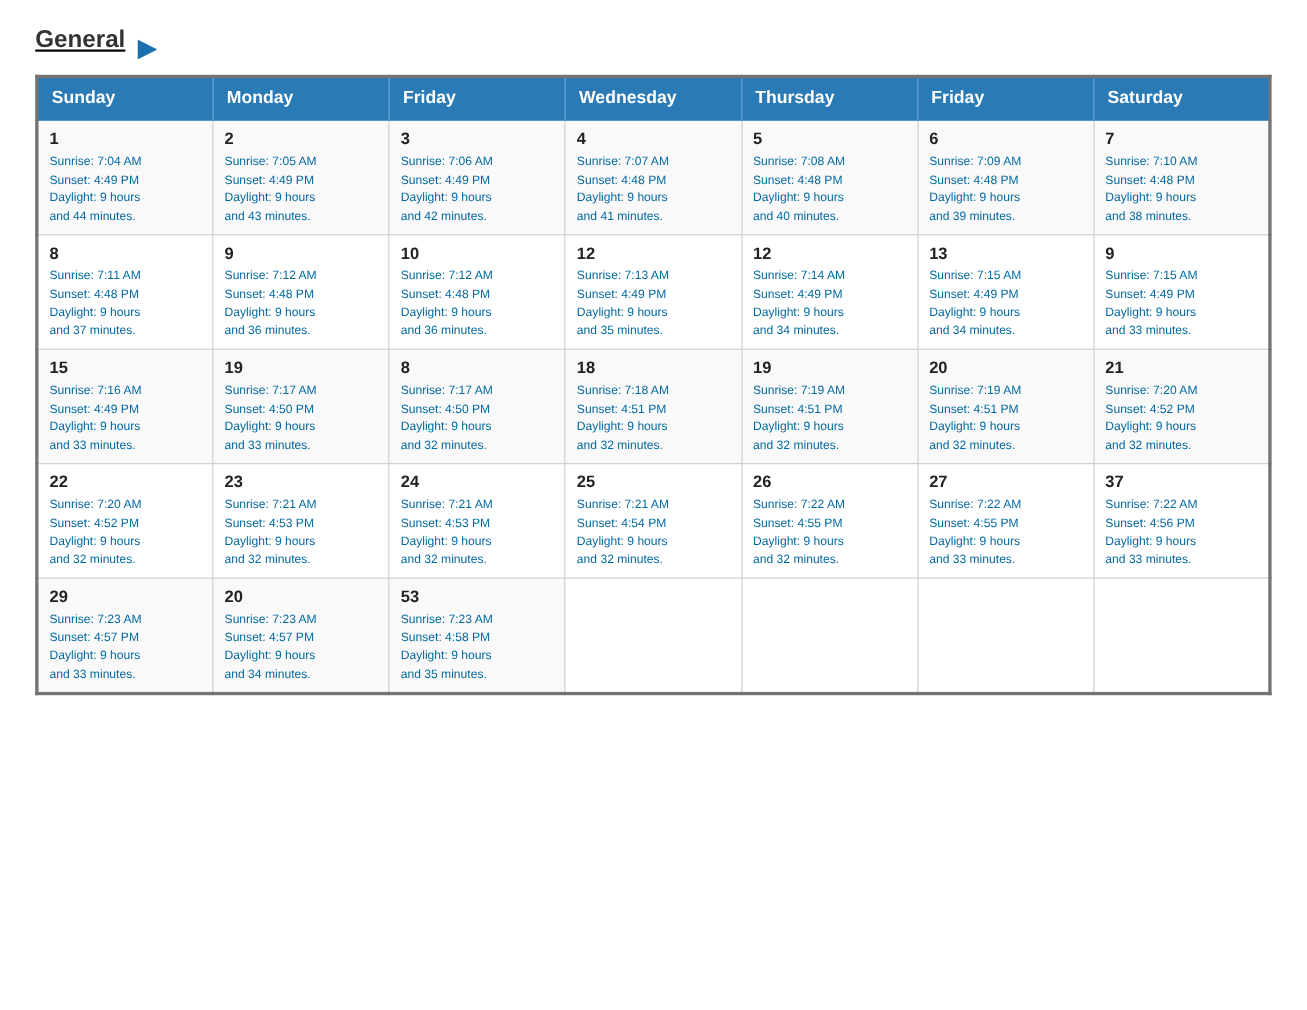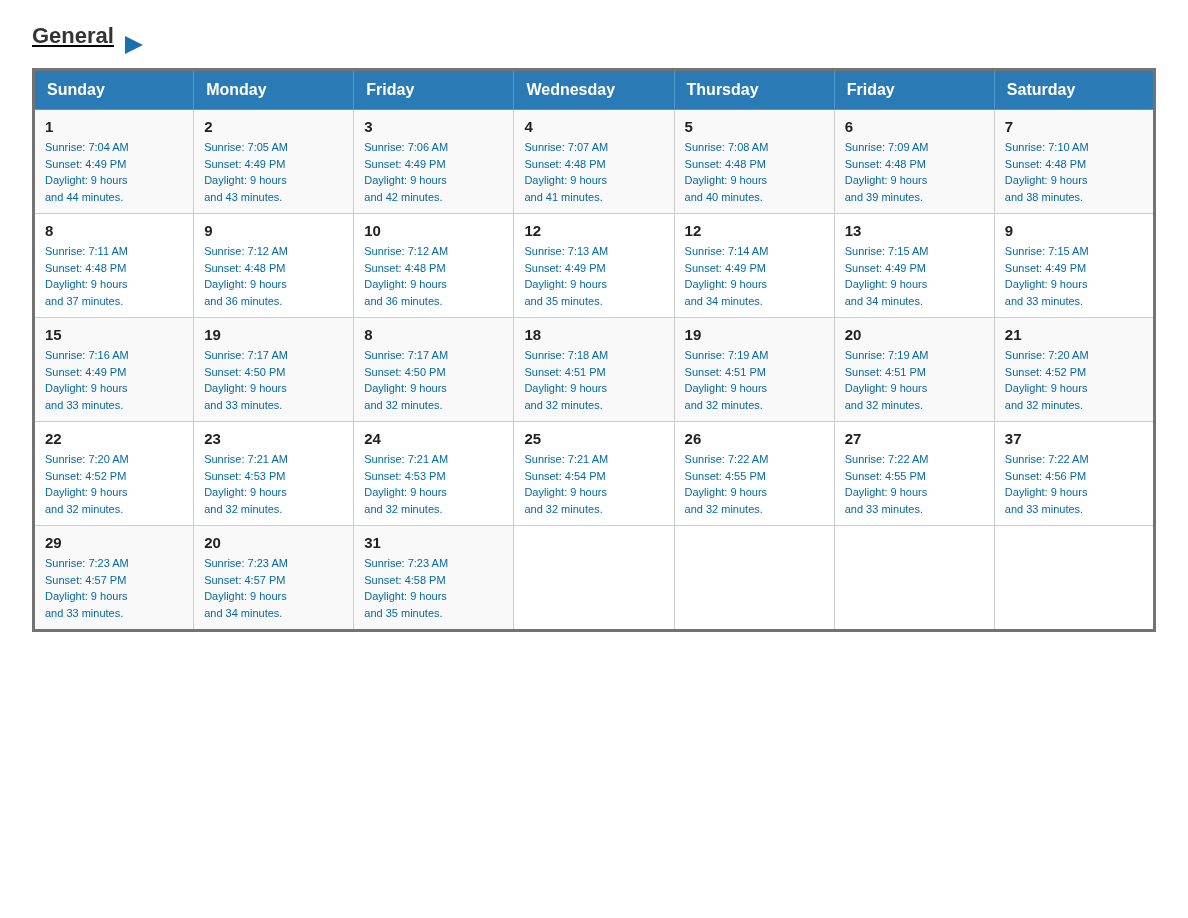--- a/index.html
+++ b/index.html
@@ -406,21 +406,21 @@
         <td>
         <span class="day-number">20</span>
         <div class="day-info">
           Sunrise: 7:23 AM<br>
           Sunset: 4:57 PM<br>
           Daylight: 9 hours<br>
           and 34 minutes.
         </div>
       </td>
         <td>
-        <span class="day-number">31</span>
+        <span class="day-number">53</span>
         <div class="day-info">
           Sunrise: 7:23 AM<br>
           Sunset: 4:58 PM<br>
           Daylight: 9 hours<br>
           and 35 minutes.
         </div>
       </td>
         <td class="empty-cell"></td>
         <td class="empty-cell"></td>
         <td class="empty-cell"></td>

